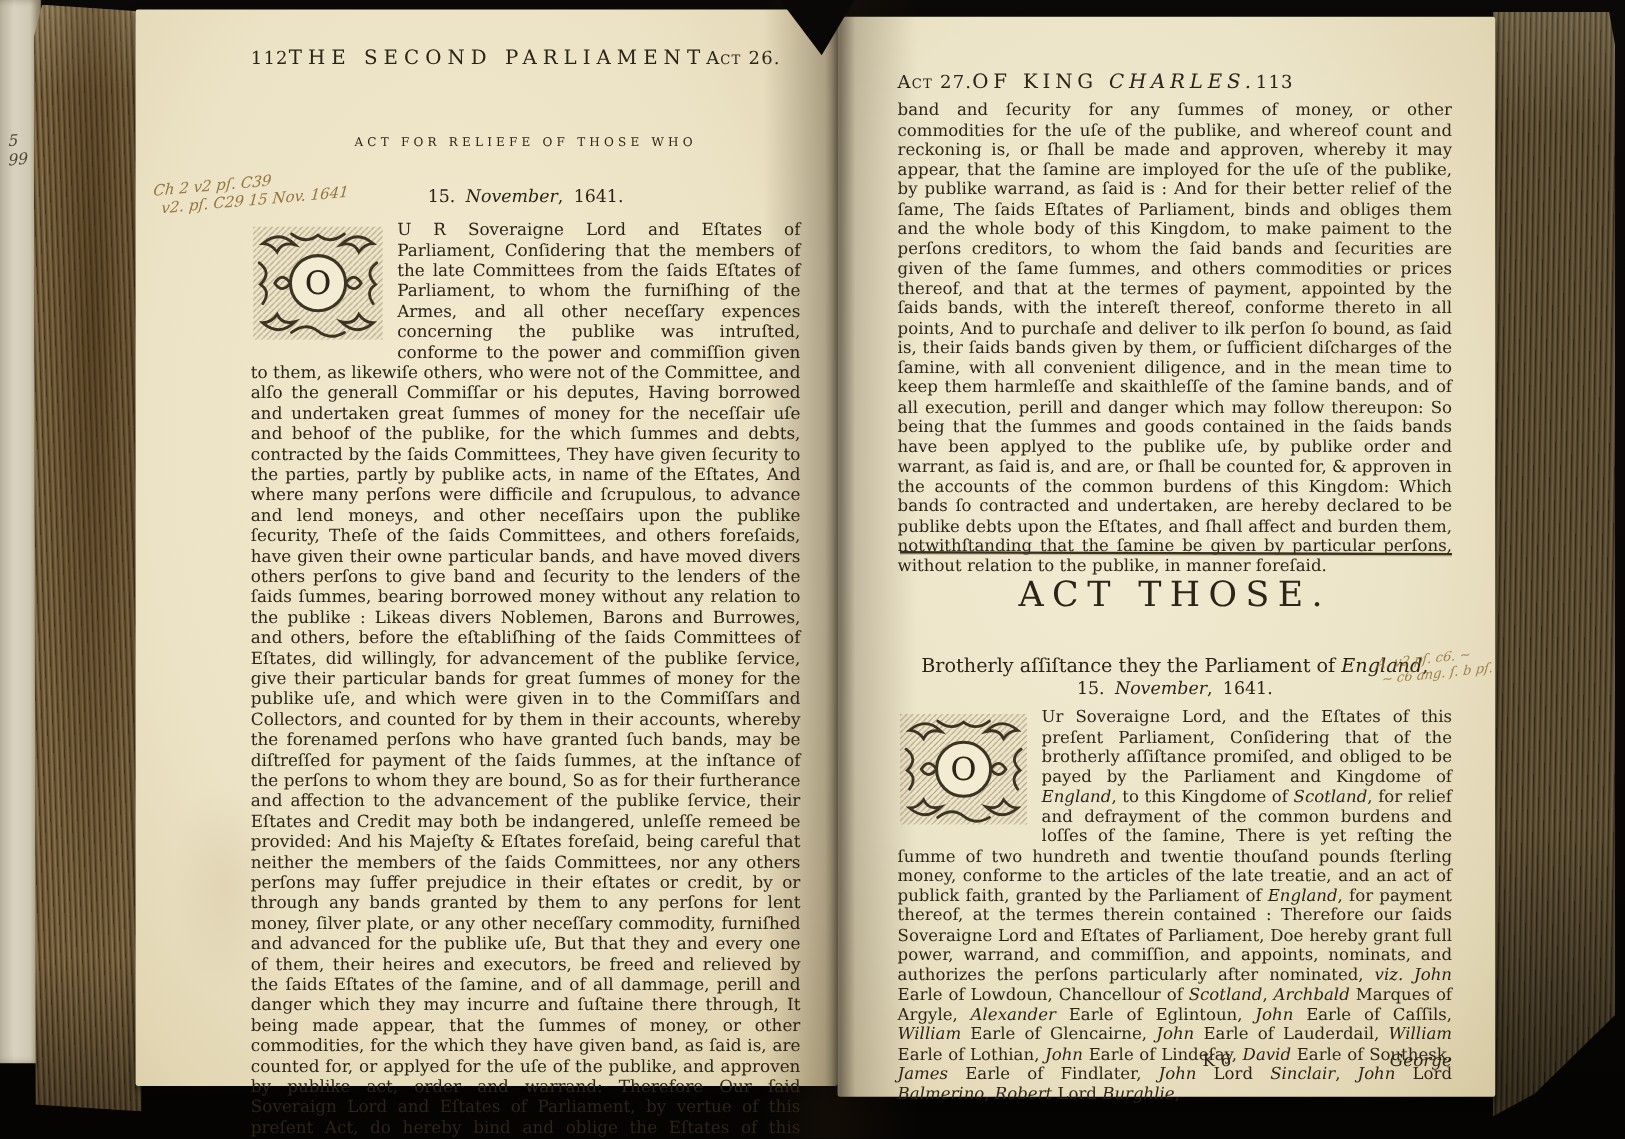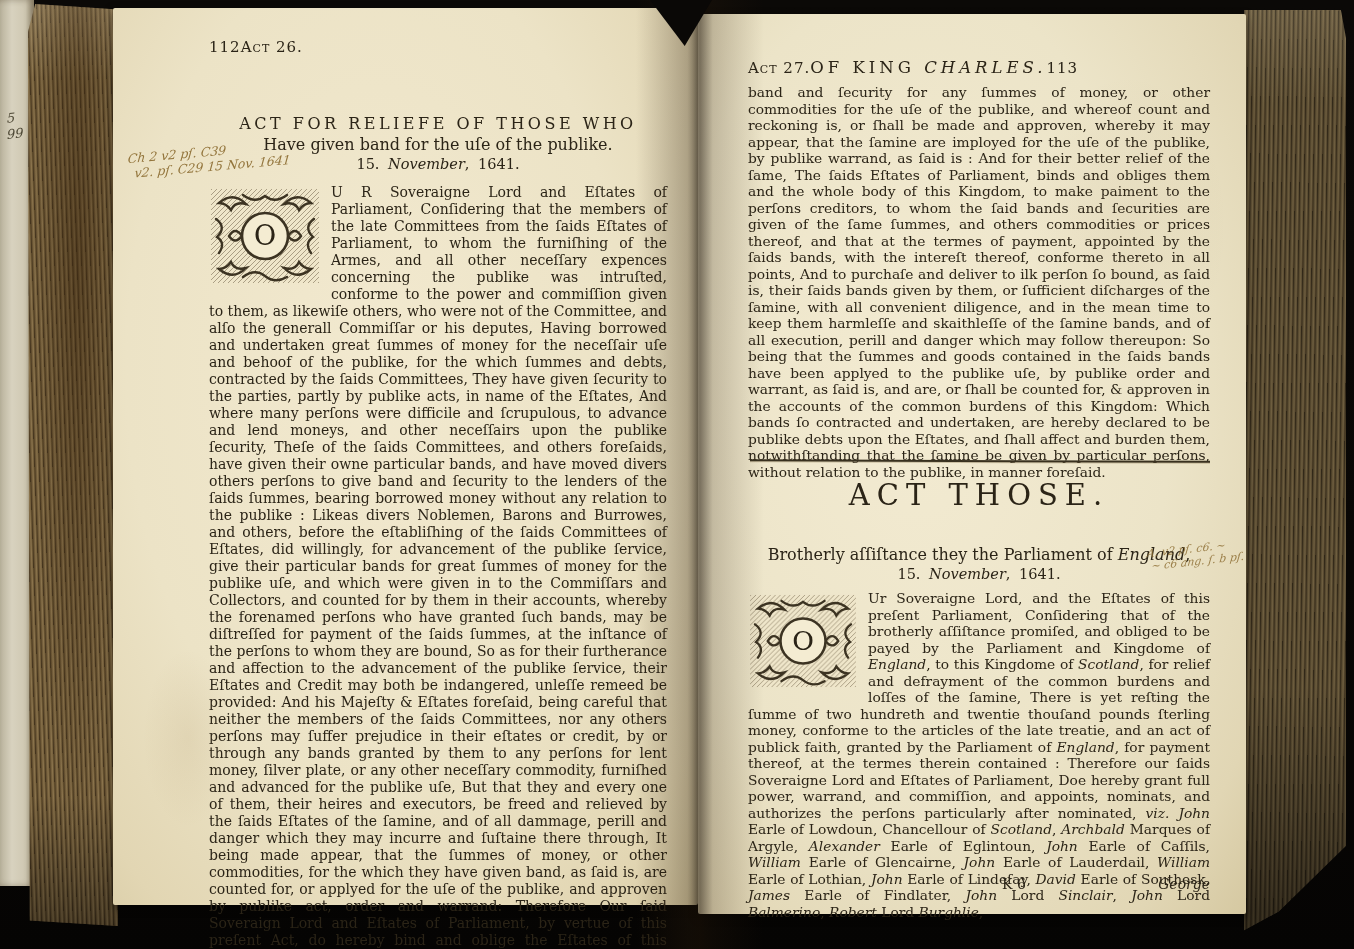--- a/index.html
+++ b/index.html
@@ -36,21 +36,21 @@
       repeating-linear-gradient(91deg,#2f2617 0px,#584a30 1.5px,#6f5f40 3px,#453823 4.5px);
     clip-path:polygon(0 0,95% 0,100% 3%,100% 89%,34% 96%,0 98%); }
 
   
   .col { position:absolute; }
   .hdr-row { display:flex; justify-content:flex-start; align-items:baseline; }
   .hdr-num { font-size:15px; letter-spacing:1px; }
   .hdr-title { font-size:16.5px; letter-spacing:5px; }
   .hdr-act { font-size:15px; font-variant:small-caps; letter-spacing:1px; }
   .act-title { text-align:center; font-size:29px; letter-spacing:7px; }
-  .head-caps { text-align:center; font-size:16px; letter-spacing:3.5px; white-space:nowrap; }
+  .head-caps { text-align:center; font-size:10px; letter-spacing:3.5px; white-space:nowrap; }
   .head-sub { text-align:center; font-size:16px; }
   .date-line { text-align:center; font-size:14.5px; word-spacing:4px; }
   .body-text { text-align:justify; font-size:14px; line-height:17px; color:#2b2417; }
   .page-right .body-text { font-size:13.8px; line-height:16.5px; }
   .it { font-style:italic; }
   .rule { position:absolute; height:2px; background:#39311f; box-shadow:0 1px 0 rgba(120,100,60,.3); }
   .dropcap { float:left; margin:3px 10px 2px 0; }
   .marginalia { position:absolute; color:#8a6a2e; font-style:italic; font-size:12.5px; line-height:15px;
     transform:rotate(-5deg) skewX(-10deg); opacity:.9; white-space:nowrap; }
   .marginalia.right-m { font-size:11px; line-height:13px; transform:rotate(-6deg) skewX(-12deg); opacity:.8; }
@@ -68,25 +68,25 @@
       <div>5</div>
       <div>99</div>
     </div>
   </div>
   <div class="edge-stack-left"></div>
   <div class="edge-stack-right"></div>
 
   <div class="page page-left">
     <div class="col hdr-row" style="left:96px; top:30px; width:458px;">
       <span class="hdr-num">112</span>
+      <span class="hdr-title">THE SECOND PARLIAMENT</span>
       <span class="hdr-act">Act 26.</span>
     </div>
 
     <div class="col head-caps" style="left:76px; top:106px; width:498px;">ACT FOR RELIEFE OF THOSE WHO</div>
-    <div class="col head-sub" style="left:96px; top:127px; width:458px;">Have given band for the uſe of the publike.</div>
     <div class="col date-line" style="left:96px; top:148px; width:458px;"><span>15. </span><span class="it">November</span><span>, 1641.</span></div>
 
     <div class="marginalia" style="left:14px; top:136px;">
       <div>Ch 2 v2 pſ. C39</div>
       <div style="padding-left:8px;">v2. pſ.  C29 15 Nov. 1641</div>
     </div>
 
     <div class="col body-text" style="left:96px; top:176px; width:458px;">
       <span class="dropcap">
         <svg width="112" height="98" viewBox="0 0 112 98">

